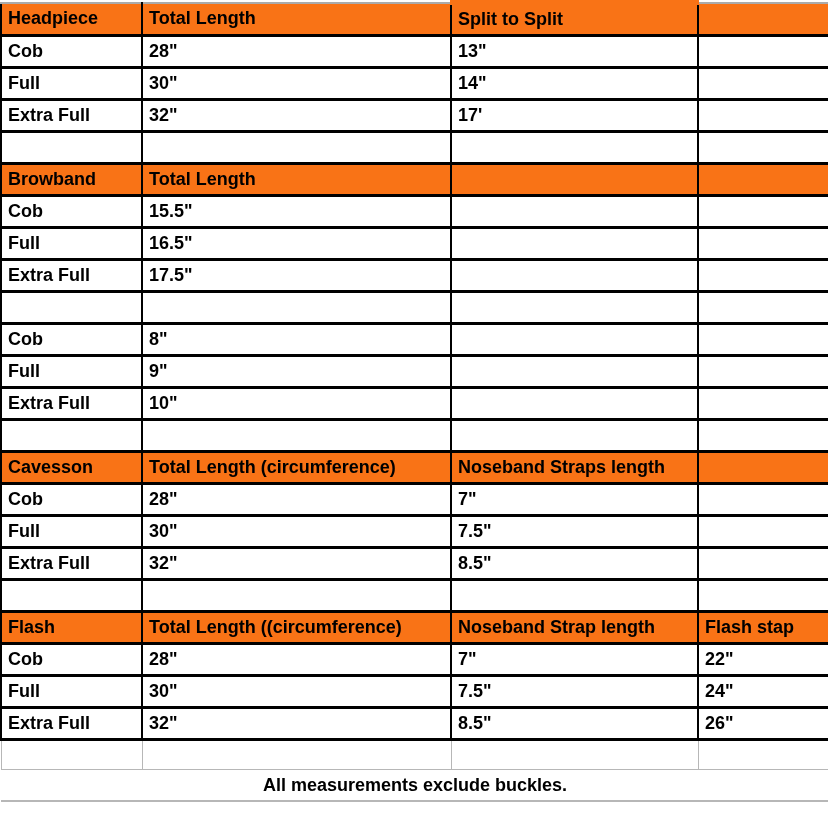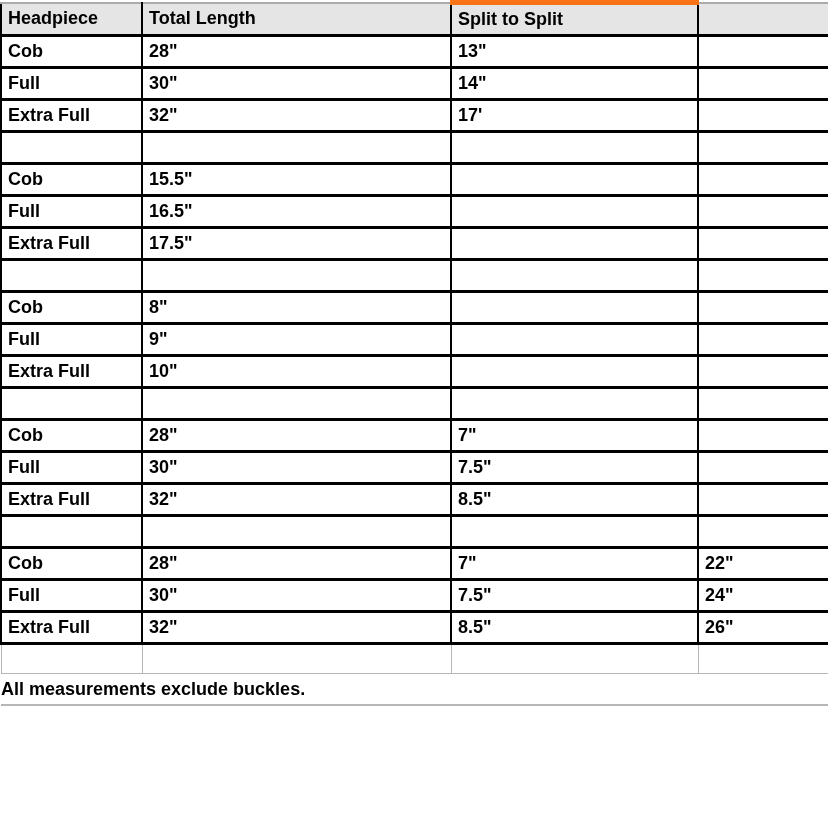--- a/index.html
+++ b/index.html
@@ -20,31 +20,32 @@
     vertical-align: middle;
     padding: 0 2px 0 6px;
     overflow: hidden;
     white-space: nowrap;
     border-left: 2px solid #000000;
     border-right: 2px solid #000000;
     border-top: 3px solid #000000;
     border-bottom: 3px solid #000000;
     background: #ffffff;
   }
-  tr.hdr td { background: #e5e5e5; }
+  tr.hdr td { background: #f97316; }
   tr.top td { border-top: 2px solid #ababab; }
   tr.top td.sel { border-top: 5px solid #f97316; }
   tr.lightspacer td {
     border: 1px solid #b7b7b7;
     height: 28px;
   }
   tr.note td {
     border: none;
     border-top: 1px solid #b7b7b7;
     border-bottom: 2px solid #b7b7b7;
+    text-align: center;
     height: 30px;
     padding: 0;
   }
 </style>
 </head>
 <body>
 
 <div class="sheet">
   <table class="grid">
     <colgroup>
@@ -79,20 +80,26 @@
       <td>17'</td>
       <td></td>
     </tr>
     <tr>
       <td></td>
       <td></td>
       <td></td>
       <td></td>
     </tr>
 
+    <tr class="hdr">
+      <td>Browband</td>
+      <td>Total Length</td>
+      <td></td>
+      <td></td>
+    </tr>
     <tr>
       <td>Cob</td>
       <td>15.5"</td>
       <td></td>
       <td></td>
     </tr>
     <tr>
       <td>Full</td>
       <td>16.5"</td>
       <td></td>
@@ -129,20 +136,26 @@
       <td></td>
       <td></td>
     </tr>
     <tr>
       <td></td>
       <td></td>
       <td></td>
       <td></td>
     </tr>
 
+    <tr class="hdr">
+      <td>Cavesson</td>
+      <td>Total Length (circumference)</td>
+      <td>Noseband Straps length</td>
+      <td></td>
+    </tr>
     <tr>
       <td>Cob</td>
       <td>28"</td>
       <td>7"</td>
       <td></td>
     </tr>
     <tr>
       <td>Full</td>
       <td>30"</td>
       <td>7.5"</td>
@@ -154,20 +167,26 @@
       <td>8.5"</td>
       <td></td>
     </tr>
     <tr>
       <td></td>
       <td></td>
       <td></td>
       <td></td>
     </tr>
 
+    <tr class="hdr">
+      <td>Flash</td>
+      <td>Total Length ((circumference)</td>
+      <td>Noseband Strap length</td>
+      <td>Flash stap</td>
+    </tr>
     <tr>
       <td>Cob</td>
       <td>28"</td>
       <td>7"</td>
       <td>22"</td>
     </tr>
     <tr>
       <td>Full</td>
       <td>30"</td>
       <td>7.5"</td>

